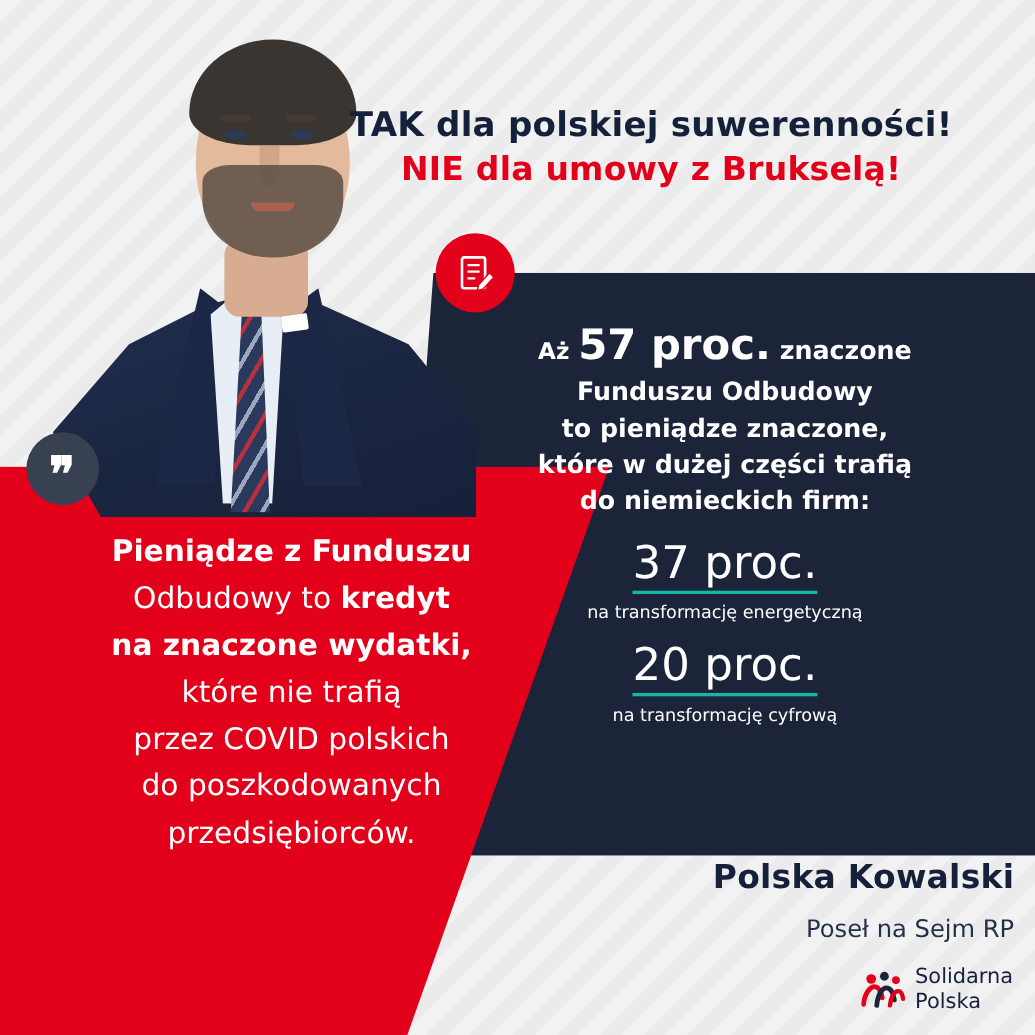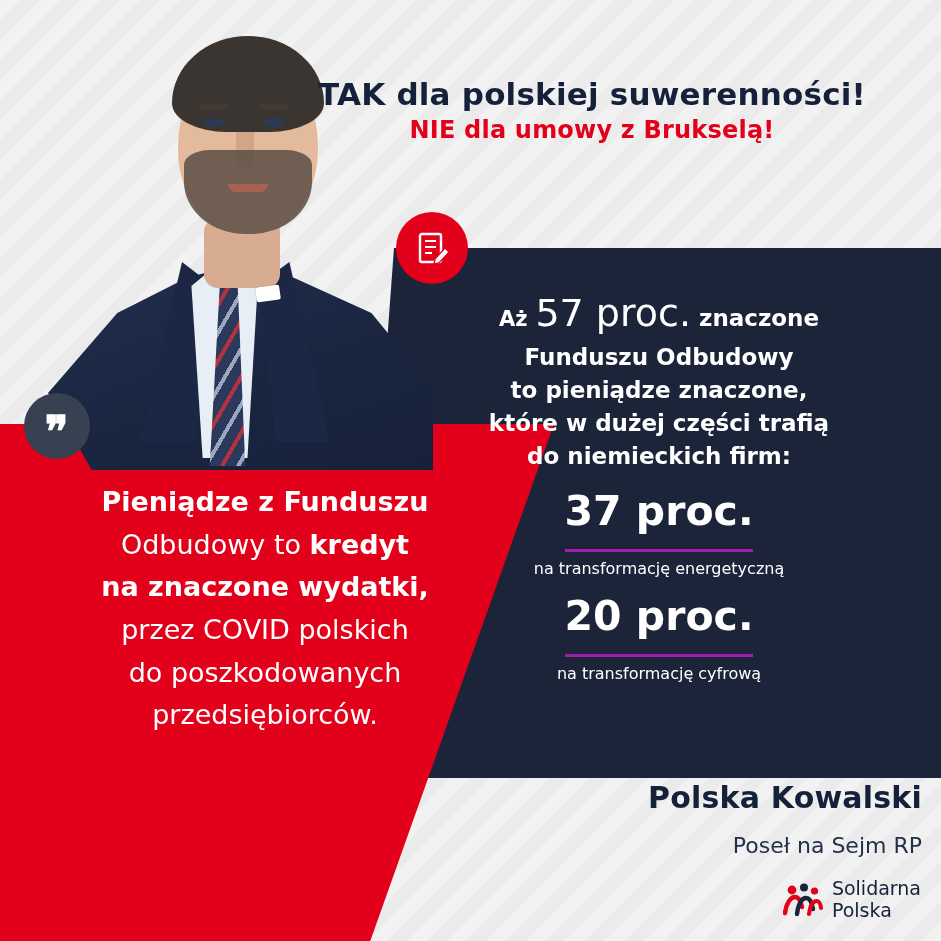--- a/index.html
+++ b/index.html
@@ -210,23 +210,24 @@
     top: 74px;
     width: 660px;
     text-align: center;
   }
   #headline .l1 {
     font-size: 31px;
     font-weight: bold;
     color: #15203a;
     letter-spacing: .2px;
     line-height: 1.32;
+    margin-top: 20px;
   }
   #headline .l2 {
-    font-size: 24px;
+    font-size: 30px;
     font-weight: bold;
     color: #e2001a;
     letter-spacing: .2px;
     line-height: 1.32;
   }
 
   
   #pencil-badge {
     position: absolute;
     left: 396px;
@@ -272,35 +273,35 @@
     color: #ffffff;
     text-align: center;
   }
   #stats .lead {
     font-size: 23px;
     font-weight: bold;
     line-height: 1.44;
   }
   #stats .lead .big {
     font-size: 38px;
-    font-weight: normal;
+    font-weight: bold;
   }
   #stats .lead .small {
     font-size: 21px;
     font-weight: bold;
   }
   .stat-row {
     margin-top: 16px;
   }
   .stat-num {
     font-size: 41px;
-    font-weight: bold;
+    font-weight: normal;
     display: inline-block;
-    padding-bottom: 14px;
-    border-bottom: 3px solid #a21caf;
+    padding-bottom: 2px;
+    border-bottom: 3px solid #14b8a6;
     line-height: 1.12;
   }
   .stat-label {
     font-size: 16px;
     font-weight: normal;
     margin-top: 7px;
   }
 
   
   #redtext {
@@ -428,20 +429,21 @@
       <div class="stat-label">na transformację cyfrową</div>
     </div>
   </div>
 
   <div id="redtext">
     <div>Pieniądze z Funduszu</div>
     <div>
       <span class="thin">Odbudowy to </span><span>kredyt</span>
     </div>
     <div>na znaczone wydatki,</div>
+    <div class="thin">które nie trafią</div>
     <div class="thin">przez COVID polskich</div>
     <div class="thin">do poszkodowanych</div>
     <div class="thin">przedsiębiorców.</div>
   </div>
 
   <div id="signature">
     <div class="name">Polska Kowalski</div>
     <div class="role">Poseł na Sejm RP</div>
   </div>
 

